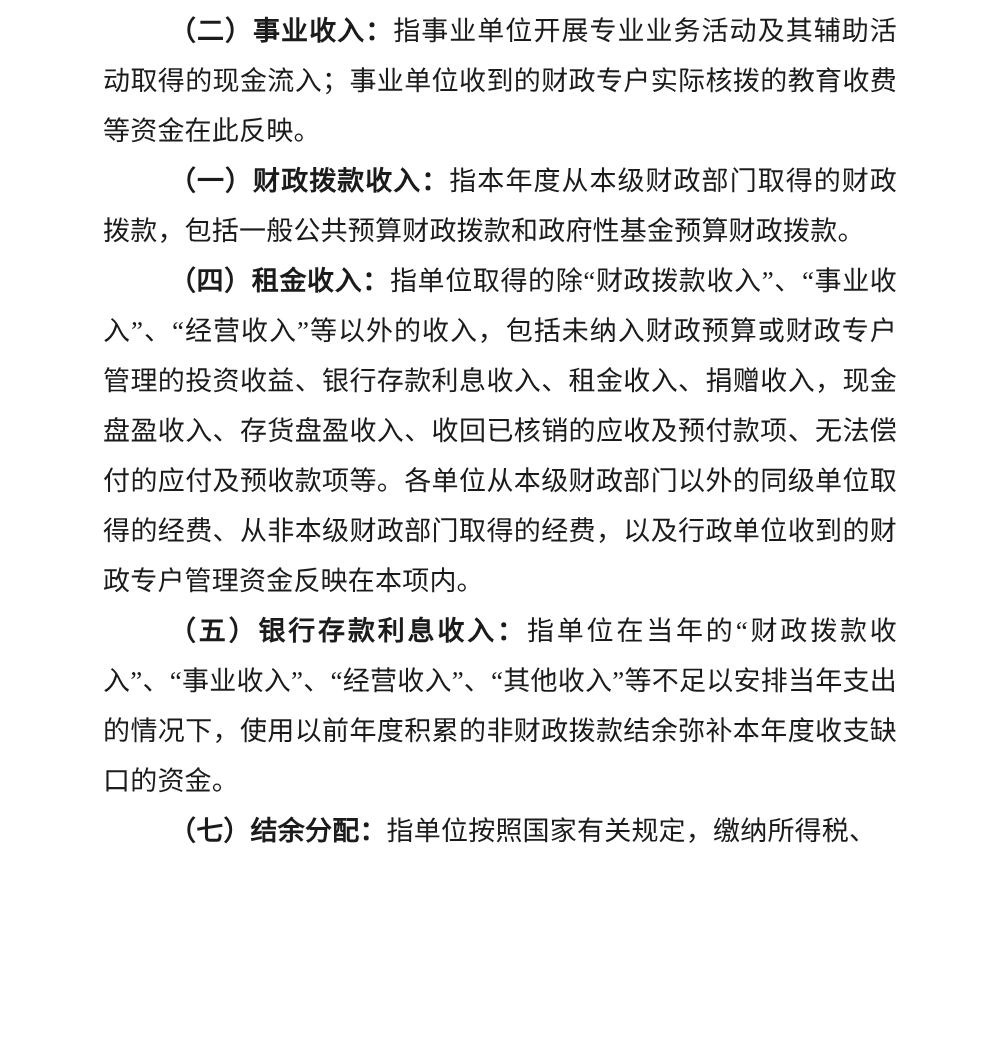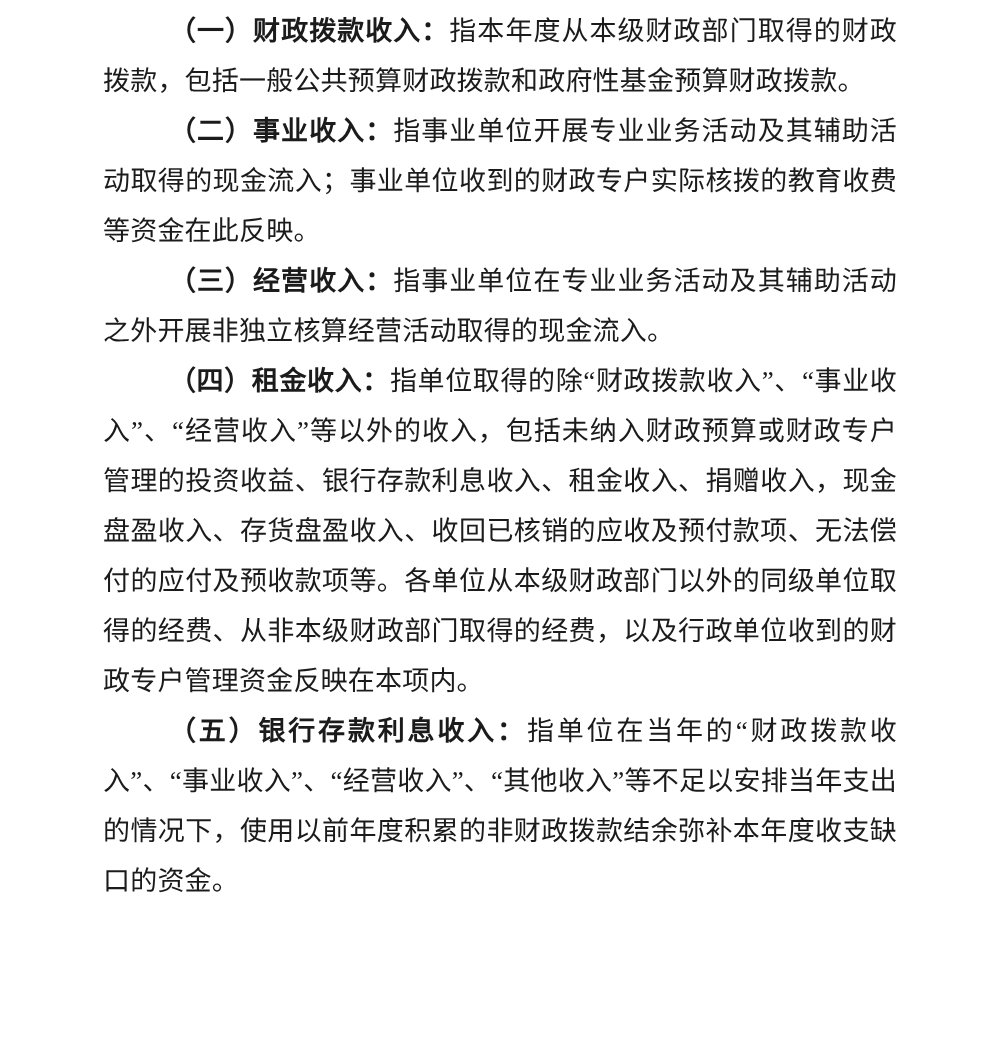--- a/index.html
+++ b/index.html
@@ -34,25 +34,25 @@
   }
   p.para .term {
     font-weight: 700;
   }
 </style>
 </head>
 <body>
 
 <div class="page">
 
+  <p class="para"><span class="term">（二）事业收入：</span><span class="body">指事业单位开展专业业务活动及其辅助活动取得的现金流入；事业单位收到的财政专户实际核拨的教育收费等资金在此反映。</span></p>
+
   <p class="para"><span class="term">（一）财政拨款收入：</span><span class="body">指本年度从本级财政部门取得的财政拨款，包括一般公共预算财政拨款和政府性基金预算财政拨款。</span></p>
 
-  <p class="para"><span class="term">（二）事业收入：</span><span class="body">指事业单位开展专业业务活动及其辅助活动取得的现金流入；事业单位收到的财政专户实际核拨的教育收费等资金在此反映。</span></p>
-
-  <p class="para"><span class="term">（三）经营收入：</span><span class="body">指事业单位在专业业务活动及其辅助活动之外开展非独立核算经营活动取得的现金流入。</span></p>
 
   <p class="para"><span class="term">（四）租金收入：</span><span class="body">指单位取得的除“财政拨款收入”、“事业收入”、“经营收入”等以外的收入，包括未纳入财政预算或财政专户管理的投资收益、银行存款利息收入、租金收入、捐赠收入，现金盘盈收入、存货盘盈收入、收回已核销的应收及预付款项、无法偿付的应付及预收款项等。各单位从本级财政部门以外的同级单位取得的经费、从非本级财政部门取得的经费，以及行政单位收到的财政专户管理资金反映在本项内。</span></p>
 
   <p class="para"><span class="term">（五）银行存款利息收入：</span><span class="body">指单位在当年的“财政拨款收入”、“事业收入”、“经营收入”、“其他收入”等不足以安排当年支出的情况下，使用以前年度积累的非财政拨款结余弥补本年度收支缺口的资金。</span></p>
 
 
+  <p class="para"><span class="term">（七）结余分配：</span><span class="body">指单位按照国家有关规定，缴纳所得税、</span></p>
 
 </div>
 
 </body></html>

